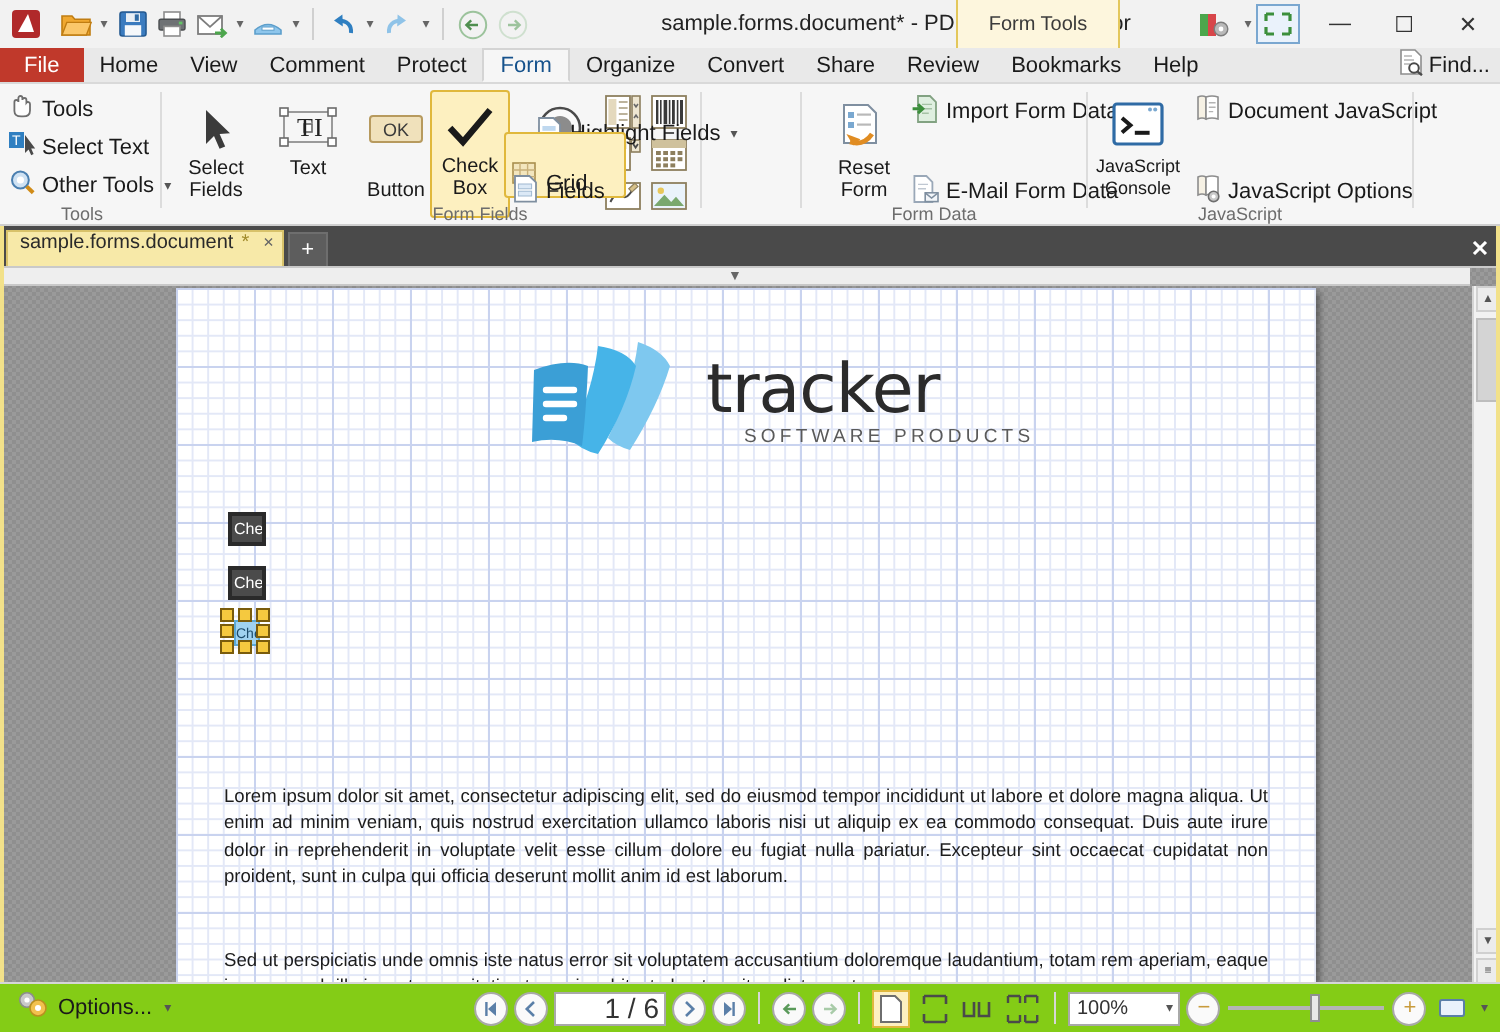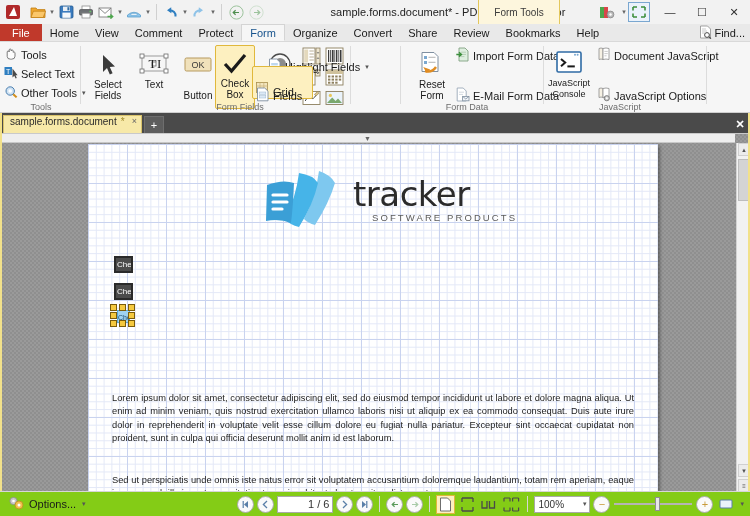--- a/index.html
+++ b/index.html
@@ -733,21 +733,21 @@
             <path d="M7 1 L3 4.5 L7 8 Z" fill="#5a7fa8"></path>
             <rect x="1.6" y="1" width="1.2" height="7" fill="#5a7fa8"></rect>
           </svg>
       </div>
       <div class="circ-btn">
         <svg width="9" height="9" viewBox="0 0 9 9">
             <path d="M6 1 L2.4 4.5 L6 8" fill="none" stroke="#5a7fa8" stroke-width="1.3"></path>
           </svg>
       </div>
       <div class="pagebox">
-        <span style="font-size:11px;">1 / 6</span>
+        <span style="font-size:14px;">1 / 6</span>
       </div>
       <div class="circ-btn">
         <svg width="9" height="9" viewBox="0 0 9 9">
             <path d="M3 1 L6.6 4.5 L3 8" fill="none" stroke="#5a7fa8" stroke-width="1.3"></path>
           </svg>
       </div>
       <div class="circ-btn">
         <svg width="9" height="9" viewBox="0 0 9 9">
             <path d="M2 1 L6 4.5 L2 8 Z" fill="#5a7fa8"></path>
             <rect x="6.2" y="1" width="1.2" height="7" fill="#5a7fa8"></rect>

